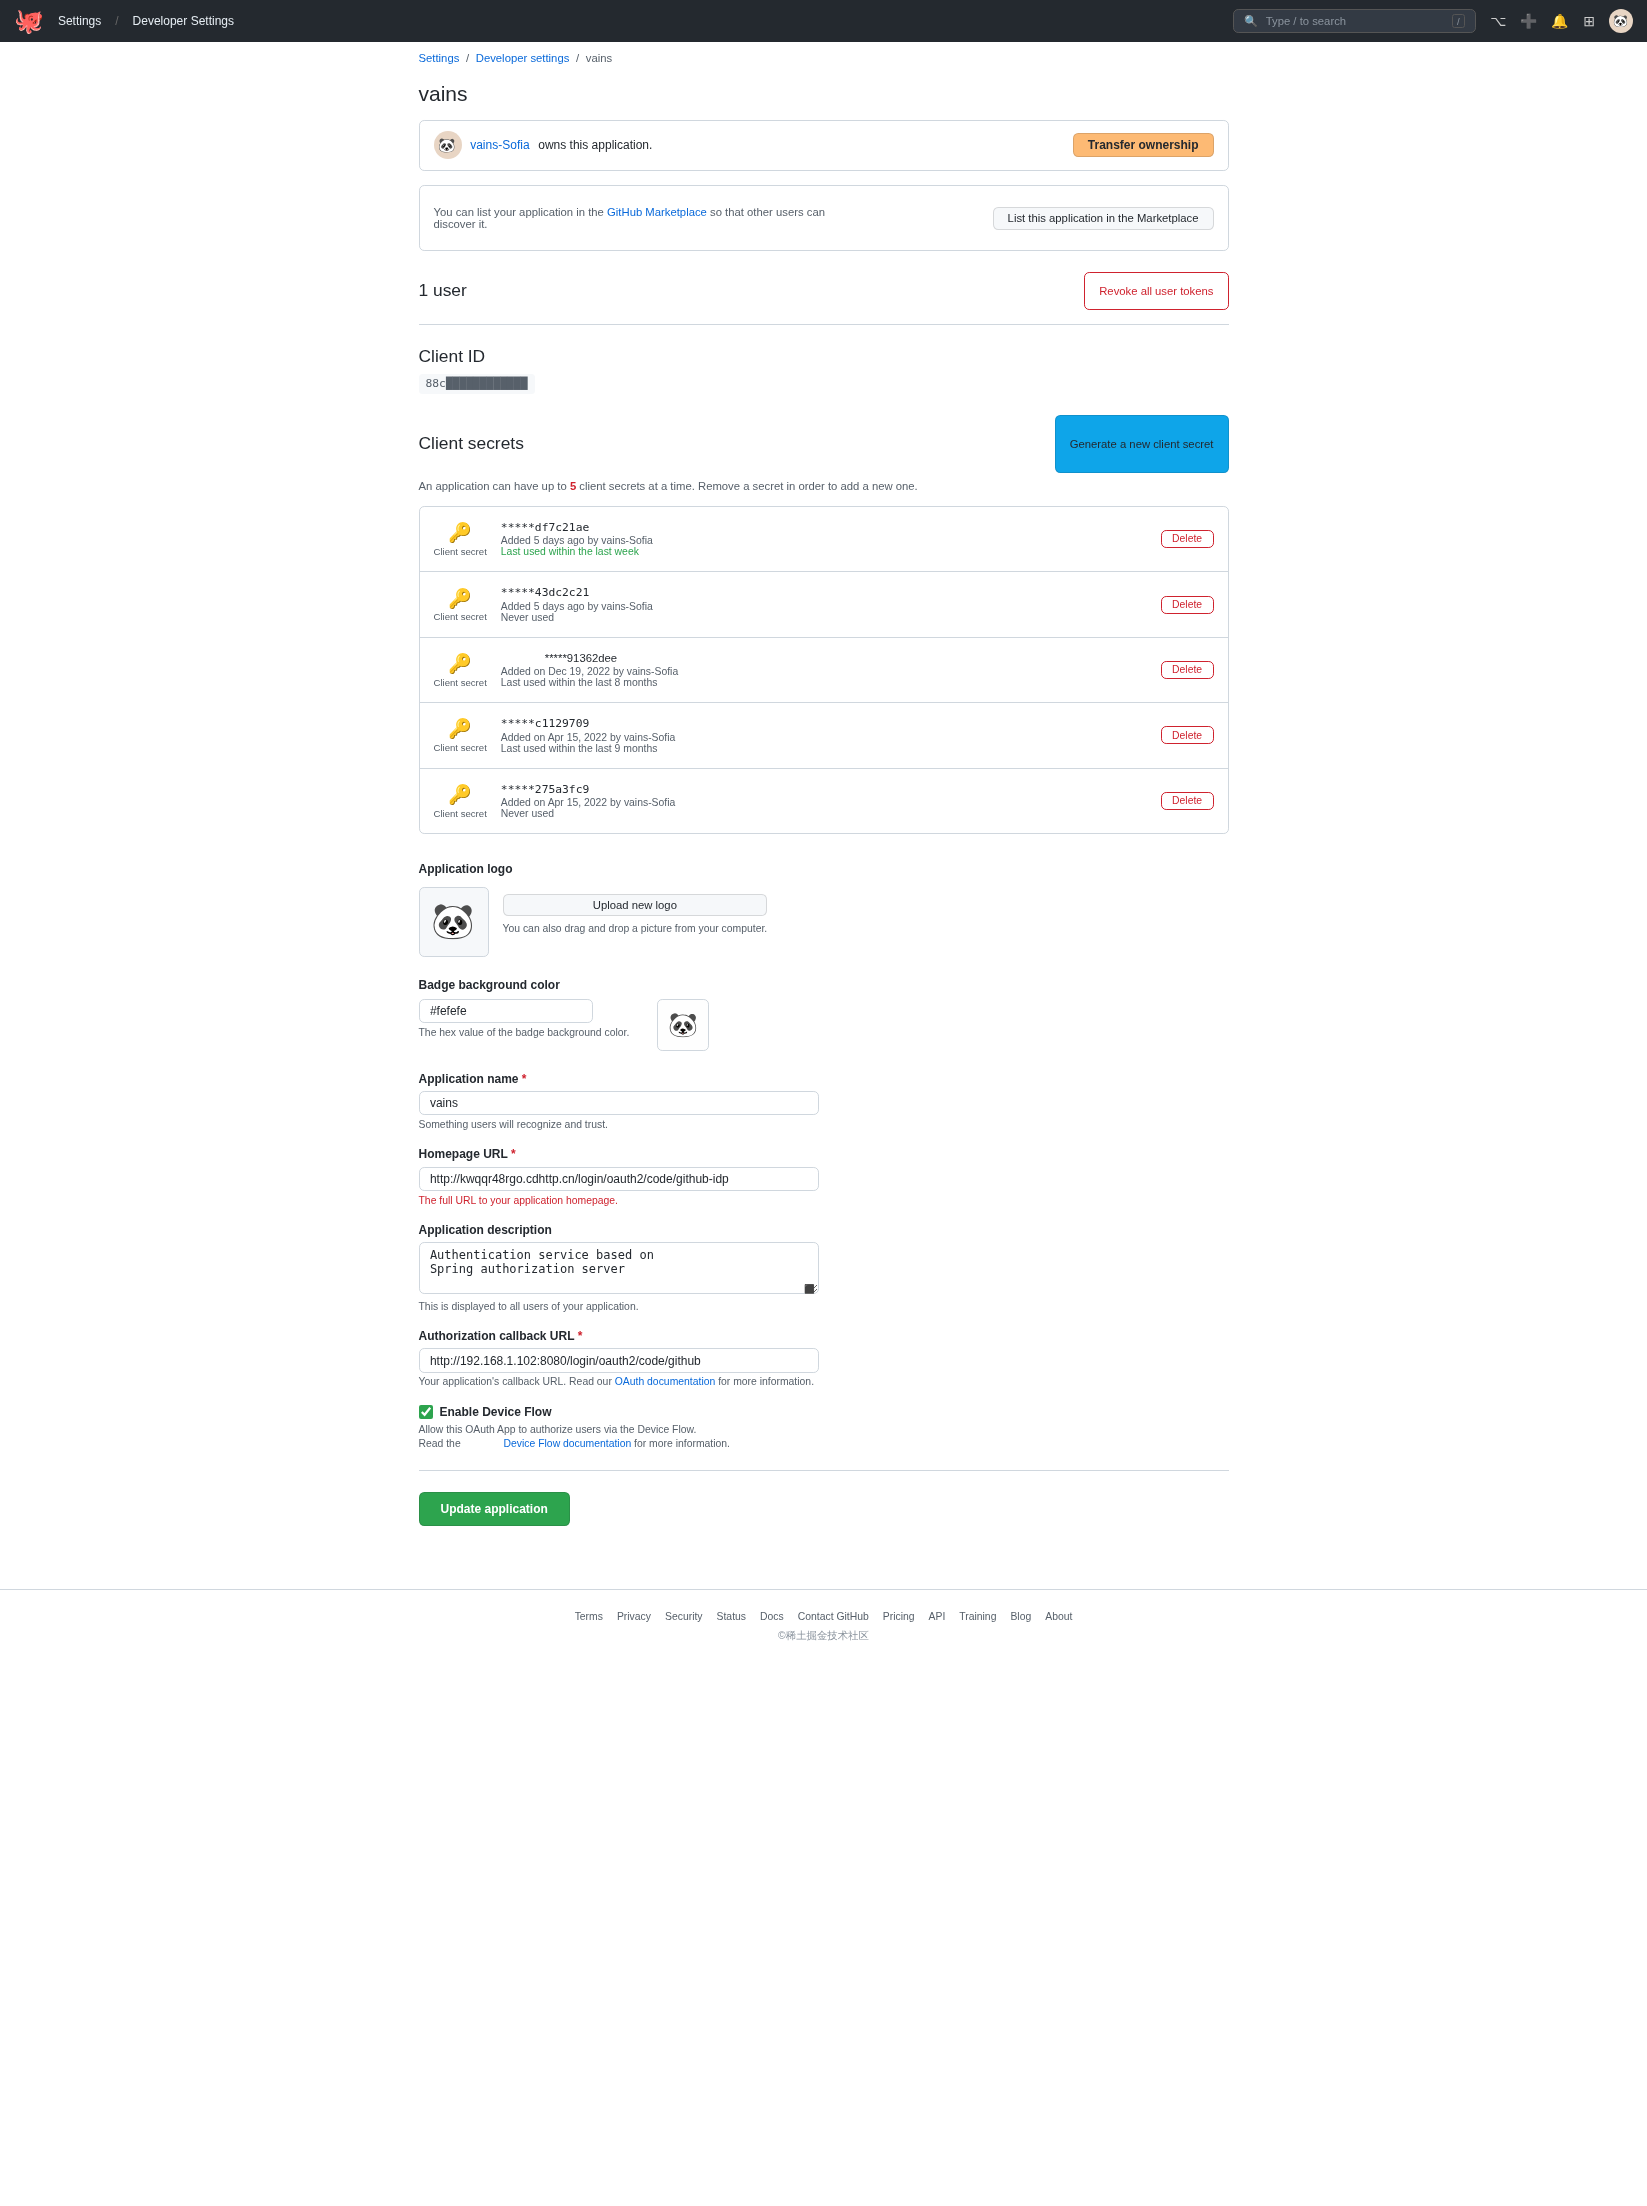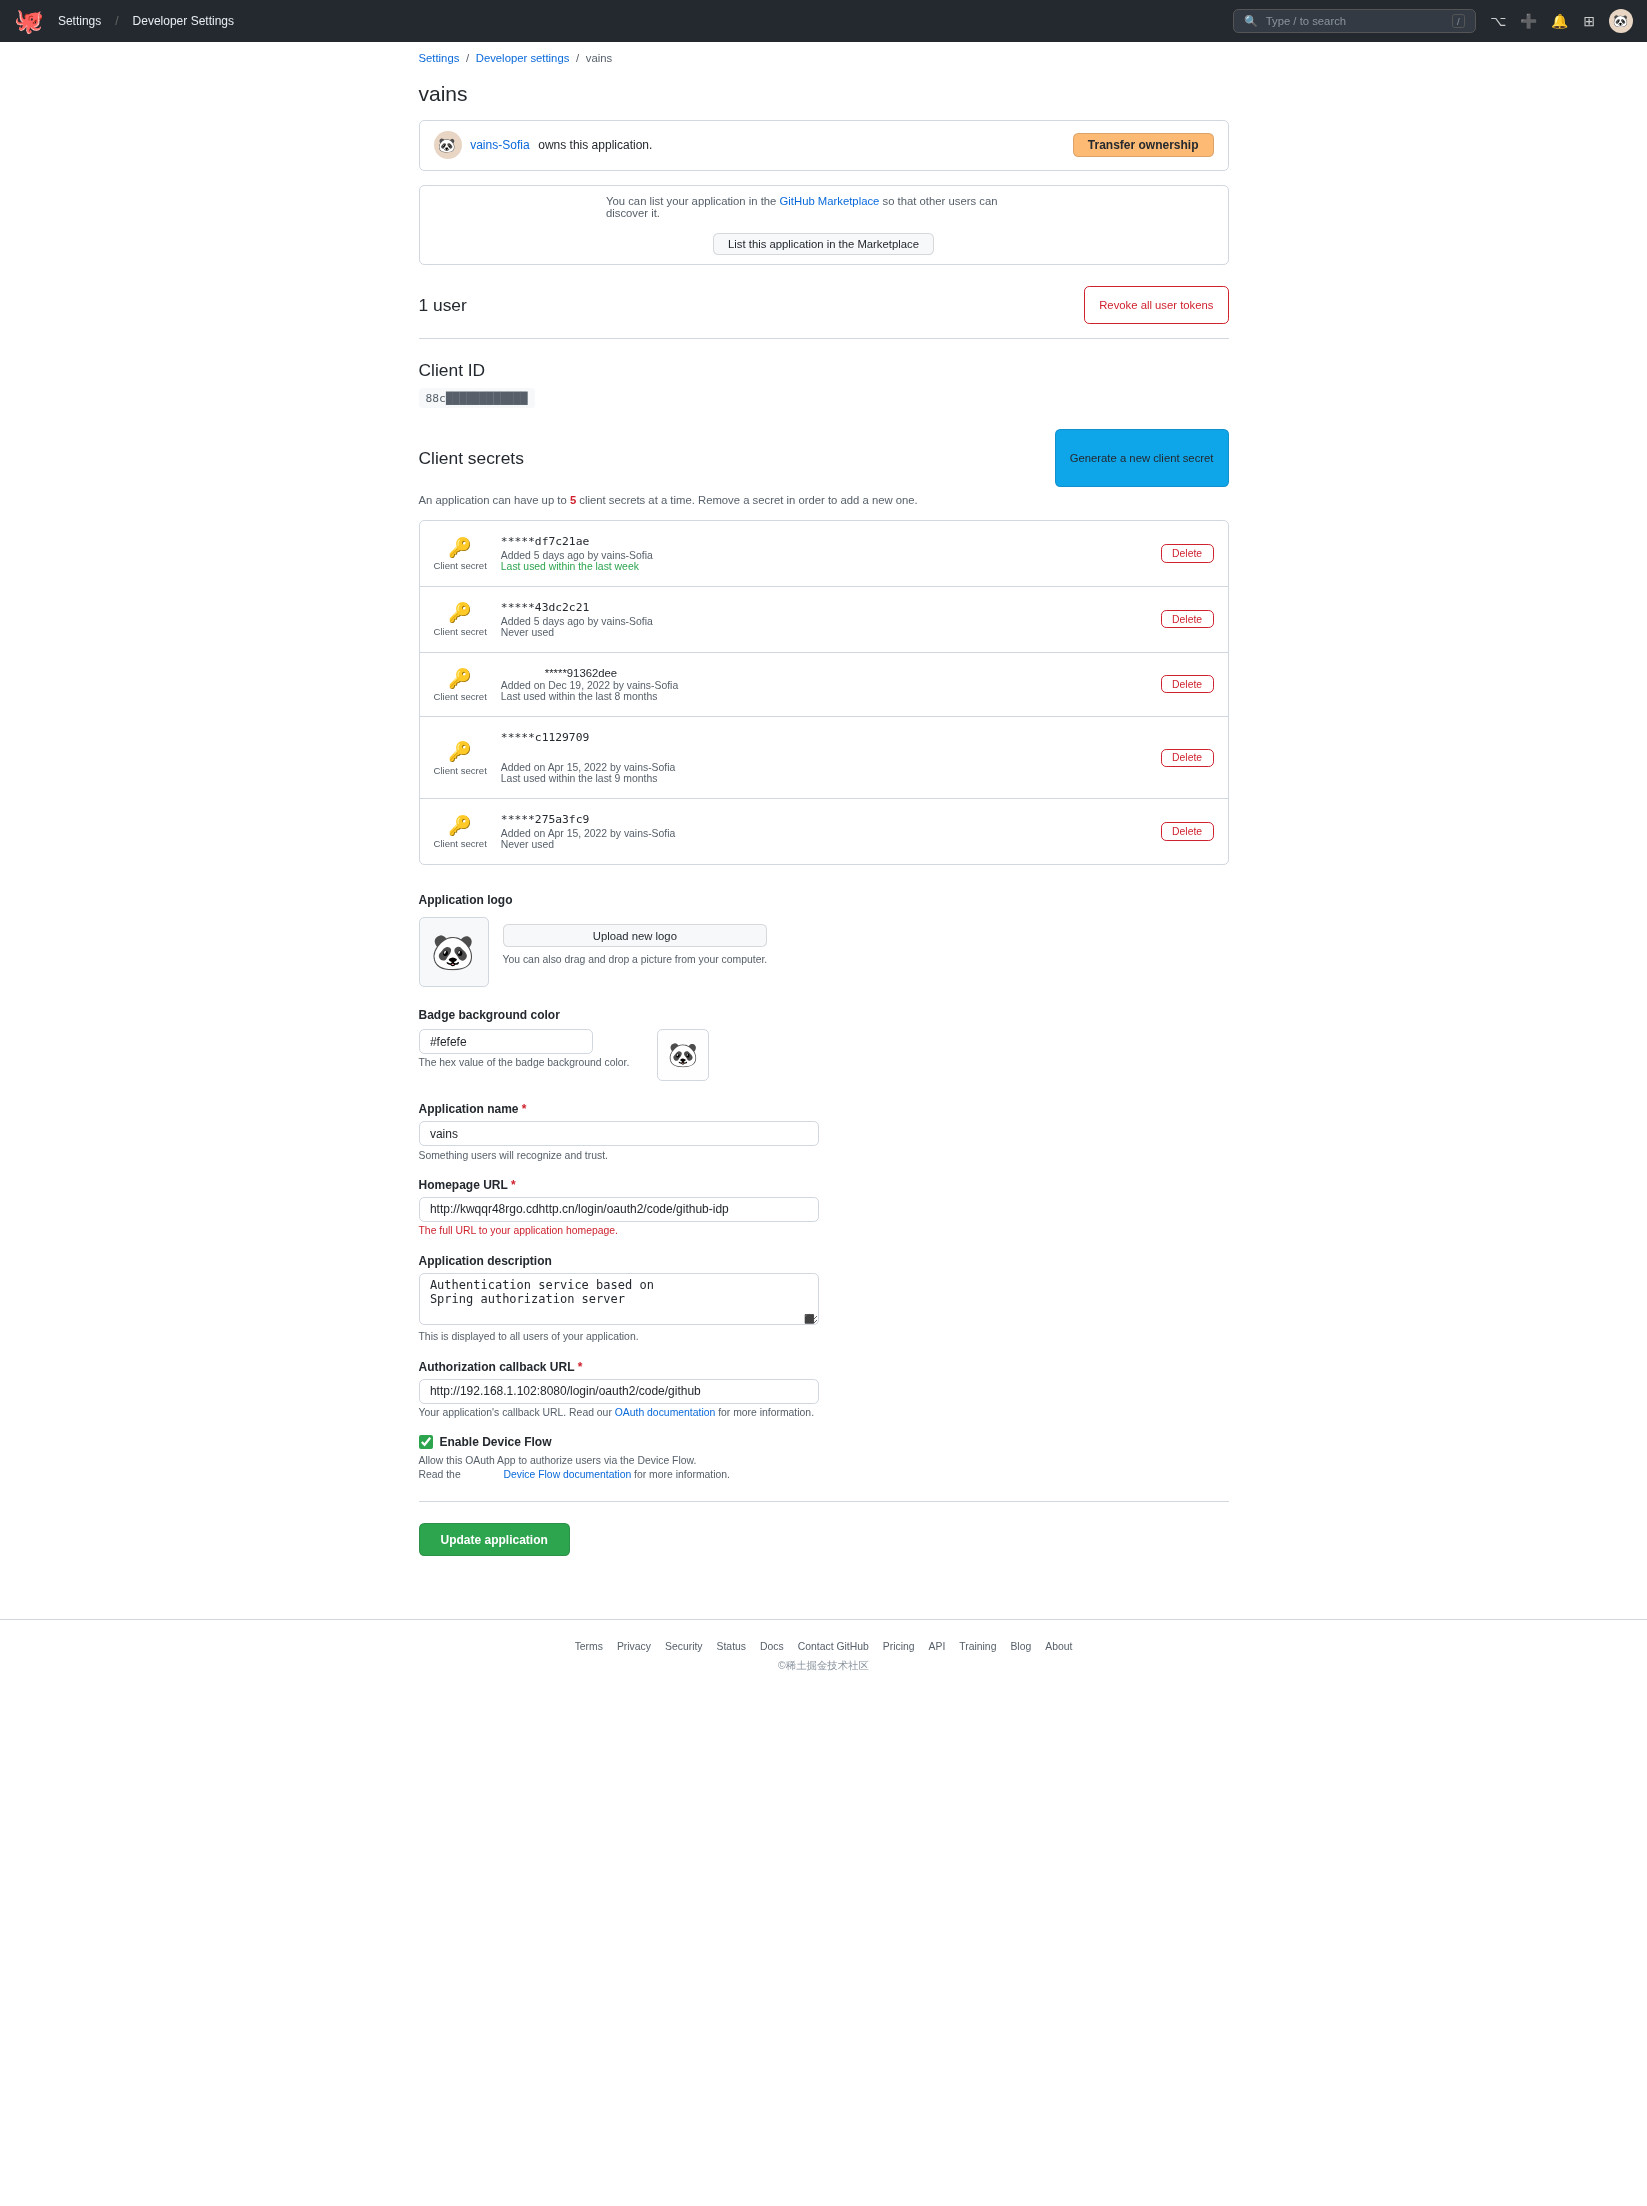--- a/index.html
+++ b/index.html
@@ -48,21 +48,21 @@
     <div style="display:flex;align-items:center;justify-content:space-between;padding:10.4px 14px;border:0.9px solid #d0d7de;border-radius:5.2px;margin-bottom:14px;">
       <div style="display:flex;align-items:center;gap:8.7px;">
         <div style="width:28px;height:28px;border-radius:50%;background:#e8d5c4;display:flex;align-items:center;justify-content:center;font-size:14px;">🐼</div>
         <span style="color:#0969da;font-size:12px;cursor:pointer;">vains-Sofia</span>
         <span style="font-size:12px;color:#24292f;">owns this application.</span>
       </div>
       <button style="background:#fdba74;border:0.9px solid rgba(31,35,40,0.15);color:#24292f;padding:4.3px 14px;border-radius:5.2px;font-size:12px;font-weight:700;cursor:pointer;">Transfer ownership</button>
     </div>
 
     
-    <div style="display:flex;align-items:center;justify-content:space-between;padding:9px 14px;border:0.9px solid #d0d7de;border-radius:5.2px;margin-bottom:21px;gap:14px;flex-direction:column;">
+    <div style="display:flex;align-items:flex-end;justify-content:space-between;padding:20px 14px;border:0.9px solid #d0d7de;border-radius:5.2px;margin-bottom:21px;gap:14px;">
       <p style="font-size:11.3px;color:#57606a;max-width:435px;">
         You can list your application in the <a href="#" style="color:#0969da;text-decoration:none;">GitHub Marketplace</a> so that other users can discover it.
       </p>
       <button style="background:#f6f8fa;border:0.9px solid rgba(31,35,40,0.15);color:#24292f;padding:4.3px 14px;border-radius:5.2px;font-size:11.3px;font-weight:500;cursor:pointer;white-space:nowrap;">List this application in the Marketplace</button>
     </div>
 
     
     <div style="display:flex;align-items:center;justify-content:space-between;margin-bottom:21px;padding-bottom:14px;border-bottom:0.9px solid #d0d7de;">
       <span style="font-size:17.4px;font-weight:400;">1 user</span>
       <button style="background:#fff;border:0.9px solid #cf222e;color:#cf222e;padding:12px 14px;border-radius:5.2px;font-size:11.3px;font-weight:500;cursor:pointer;">Revoke all user tokens</button>
@@ -120,21 +120,21 @@
         </div>
         <button style="background:#fff;border:0.9px solid #cf222e;color:#cf222e;padding:2.6px 10.4px;border-radius:5.2px;font-size:10.4px;font-weight:500;cursor:pointer;">Delete</button>
       </div>
 
       <div style="display:flex;align-items:center;padding:14px;border-bottom:0.9px solid #d0d7de;gap:14px;">
         <div style="display:flex;flex-direction:column;align-items:center;gap:1.7px;color:#57606a;font-size:9.6px;min-width:52px;">
           <span style="font-size:19px;">🔑</span>
           <span>Client secret</span>
         </div>
         <div style="flex:1;">
-          <div style="font-family:monospace;font-size:11.3px;color:#24292f;margin-bottom:18px;">*****c1129709</div>
+          <div style="font-family:monospace;font-size:11.3px;color:#24292f;margin-bottom:2px;">*****c1129709</div>
           <div style="font-size:10.4px;color:#57606a;">Added on Apr 15, 2022 by vains-Sofia</div>
           <div style="font-size:10.4px;color:#57606a;">Last used within the last 9 months</div>
         </div>
         <button style="background:#fff;border:0.9px solid #cf222e;color:#cf222e;padding:2.6px 10.4px;border-radius:5.2px;font-size:10.4px;font-weight:500;cursor:pointer;">Delete</button>
       </div>
 
       <div style="display:flex;align-items:center;padding:14px;gap:14px;">
         <div style="display:flex;flex-direction:column;align-items:center;gap:1.7px;color:#57606a;font-size:9.6px;min-width:52px;">
           <span style="font-size:19px;">🔑</span>
           <span>Client secret</span>

